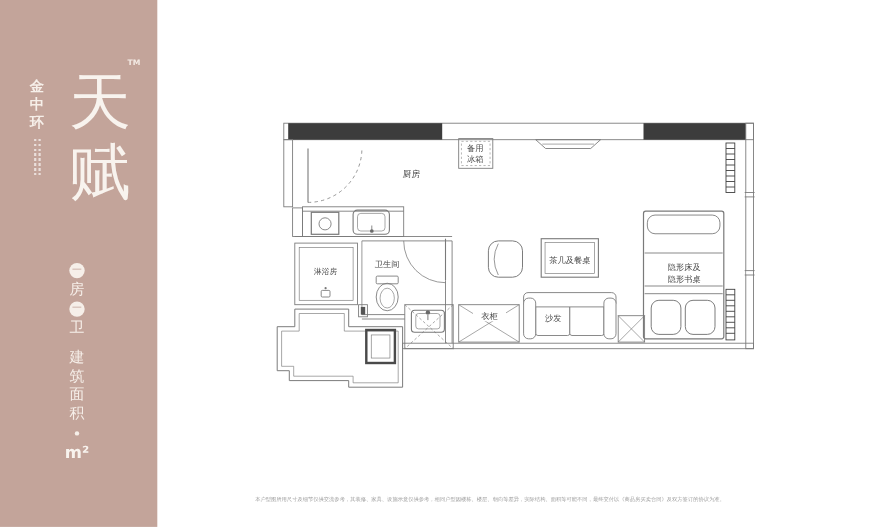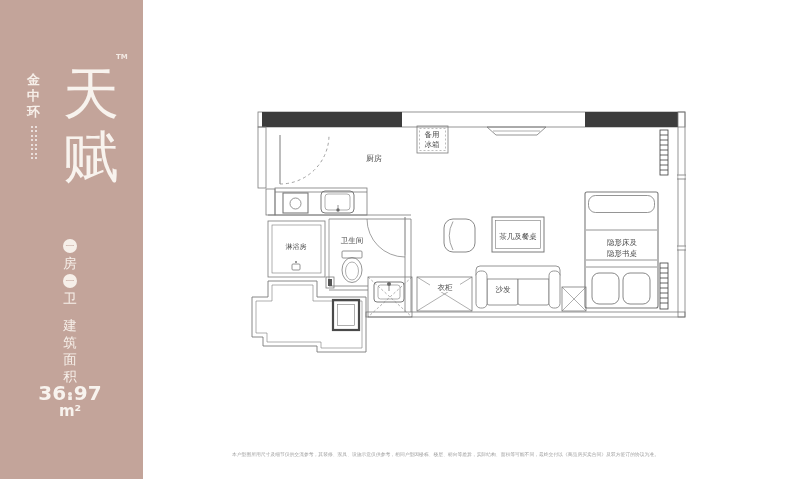--- a/index.html
+++ b/index.html
@@ -57,21 +57,20 @@
       <span class="ch">房</span>
       <span class="badge">一</span>
       <span class="ch">卫</span>
       <span class="spacer"></span>
       <span class="ch">建</span>
       <span class="ch">筑</span>
       <span class="ch">面</span>
       <span class="ch">积</span>
       <span class="dot"></span>
     </div>
-    <div class="area-value">36.97</div>
     <div class="area-unit">m²</div>
   </div>
 
   <svg class="plan" width="800" height="479" viewBox="0 0 800 479">
     <g stroke="#7a7a7a" stroke-width="0.8" fill="none">
 
       <g>
         <rect x="258" y="112" width="427" height="15"></rect>
         <rect x="262" y="112" width="140" height="15" fill="#3c3c3c" stroke="none"></rect>
         <rect x="585" y="112" width="93" height="15" fill="#3c3c3c" stroke="none"></rect>

